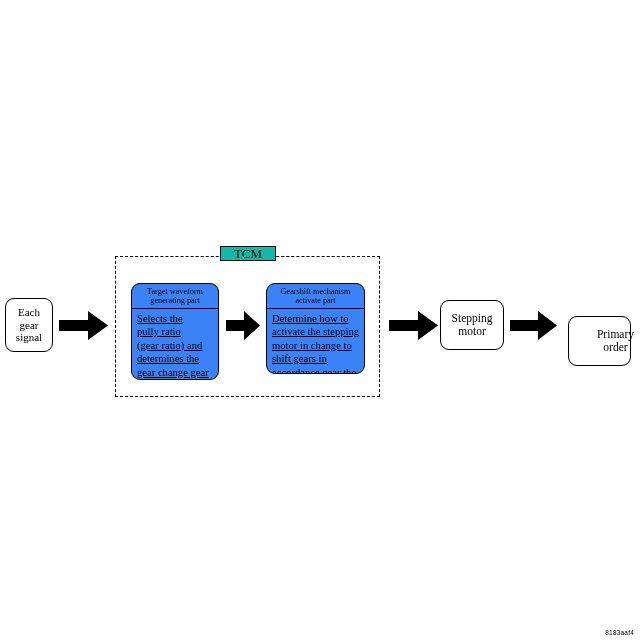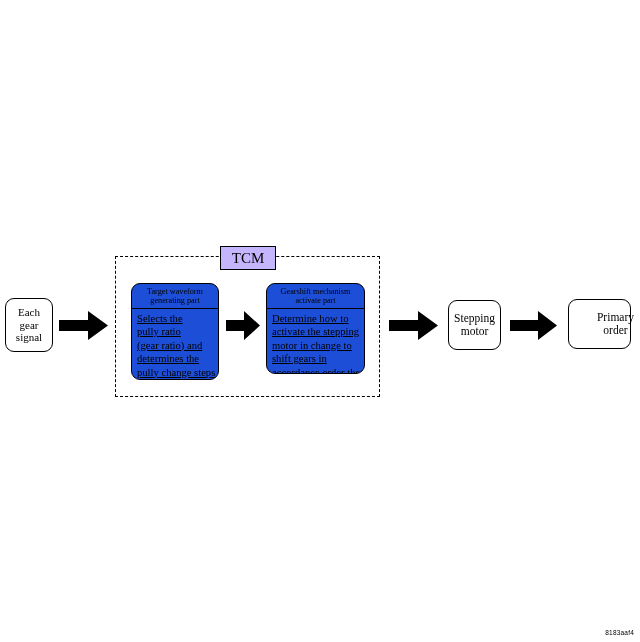--- a/index.html
+++ b/index.html
@@ -31,61 +31,60 @@
     color: #000;
     line-height: 1.16;
   }
   .node .ln { display: block; white-space: nowrap; }
 
   #node-input {
     left: 5px; top: 298px; width: 48px; height: 54px;
     font-size: 11px;
   }
   #node-stepping {
-    left: 440px; top: 300px; width: 53px; height: 50px;
+    left: 440px; top: 300px; width: 64px; height: 50px;
     font-size: 11.5px;
-    margin-left: 8px;
   }
   #node-pully {
-    left: 568px; top: 299px; width: 63px; height: 50px;
+    left: 568px; top: 316px; width: 63px; height: 50px;
     font-size: 11.5px;
     padding-left: 32px;
   }
 
   
   #tcm-container {
     position: absolute;
     left: 115px; top: 256px;
     width: 265px; height: 141px;
     box-sizing: border-box;
     border: 1.5px dashed #000;
     background: transparent;
   }
   #tcm-label {
     position: absolute;
     left: 220px; top: 246px;
-    width: 56px; height: 24px;
+    width: 56px; height: 15px;
     box-sizing: border-box;
     border: 1.4px solid #000;
-    background: #c4b5fd;
+    background: #14b8a6;
     display: flex;
     align-items: center;
     justify-content: center;
-    font-size: 15px;
+    font-size: 13px;
     color: #000;
     z-index: 4;
   }
 
   
   .partbox {
     position: absolute;
     box-sizing: border-box;
     border: 1.4px solid #000;
     border-radius: 9px;
-    background: #1d4ed8;
+    background: #3b82f6;
     z-index: 3;
     overflow: hidden;
   }
   .partbox .hdr {
     box-sizing: border-box;
     border-bottom: 1.3px solid #000;
     text-align: center;
     font-size: 8.2px;
     line-height: 1.14;
     color: #000;
@@ -155,39 +154,39 @@
   <div class="partbox" id="part-target">
     <div class="hdr">
       <span class="ln">Target waveform</span>
       <span class="ln">generating part</span>
     </div>
     <div class="bdy">
       <span class="ln">Selects the</span>
       <span class="ln">pully ratio</span>
       <span class="ln">(gear ratio) and</span>
       <span class="ln">determines the</span>
-      <span class="ln">pully change steps</span>
+      <span class="ln">gear change gear</span>
     </div>
   </div>
 
   <svg class="arrow" id="arrow-2" width="34" height="29" viewBox="0 0 34 29">
     <polygon points="0,9 18,9 18,0 34,14.5 18,29 18,20 0,20" fill="#000000"></polygon>
   </svg>
 
   <div class="partbox" id="part-gearshift">
     <div class="hdr">
       <span class="ln">Gearshift mechanism</span>
       <span class="ln">activate part</span>
     </div>
     <div class="bdy">
       <span class="ln">Determine how to</span>
       <span class="ln">activate the stepping</span>
       <span class="ln">motor in change to</span>
       <span class="ln">shift gears in</span>
-      <span class="ln">accordance order the</span>
+      <span class="ln">accordance gear the</span>
       <span class="ln">target waveform.</span>
     </div>
   </div>
 
   <svg class="arrow" id="arrow-3" width="49" height="29" viewBox="0 0 49 29">
     <polygon points="0,9 29,9 29,0 49,14.5 29,29 29,20 0,20" fill="#000000"></polygon>
   </svg>
 
   <div class="node" id="node-stepping">
     <span class="ln">Stepping</span>

